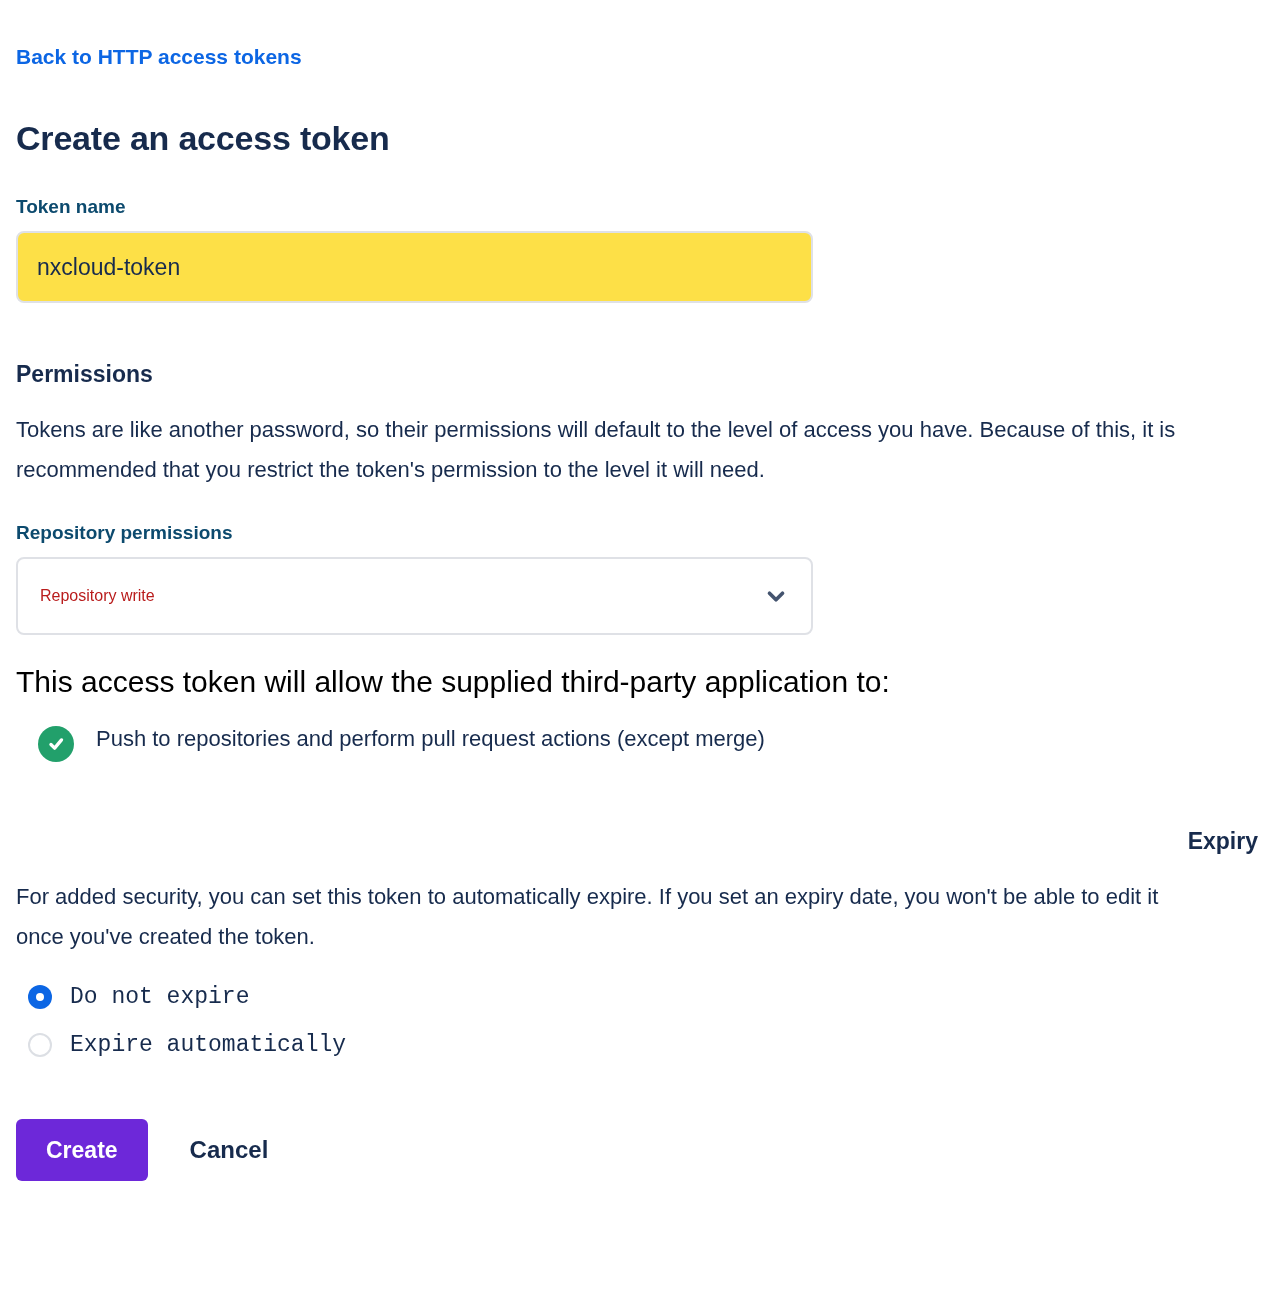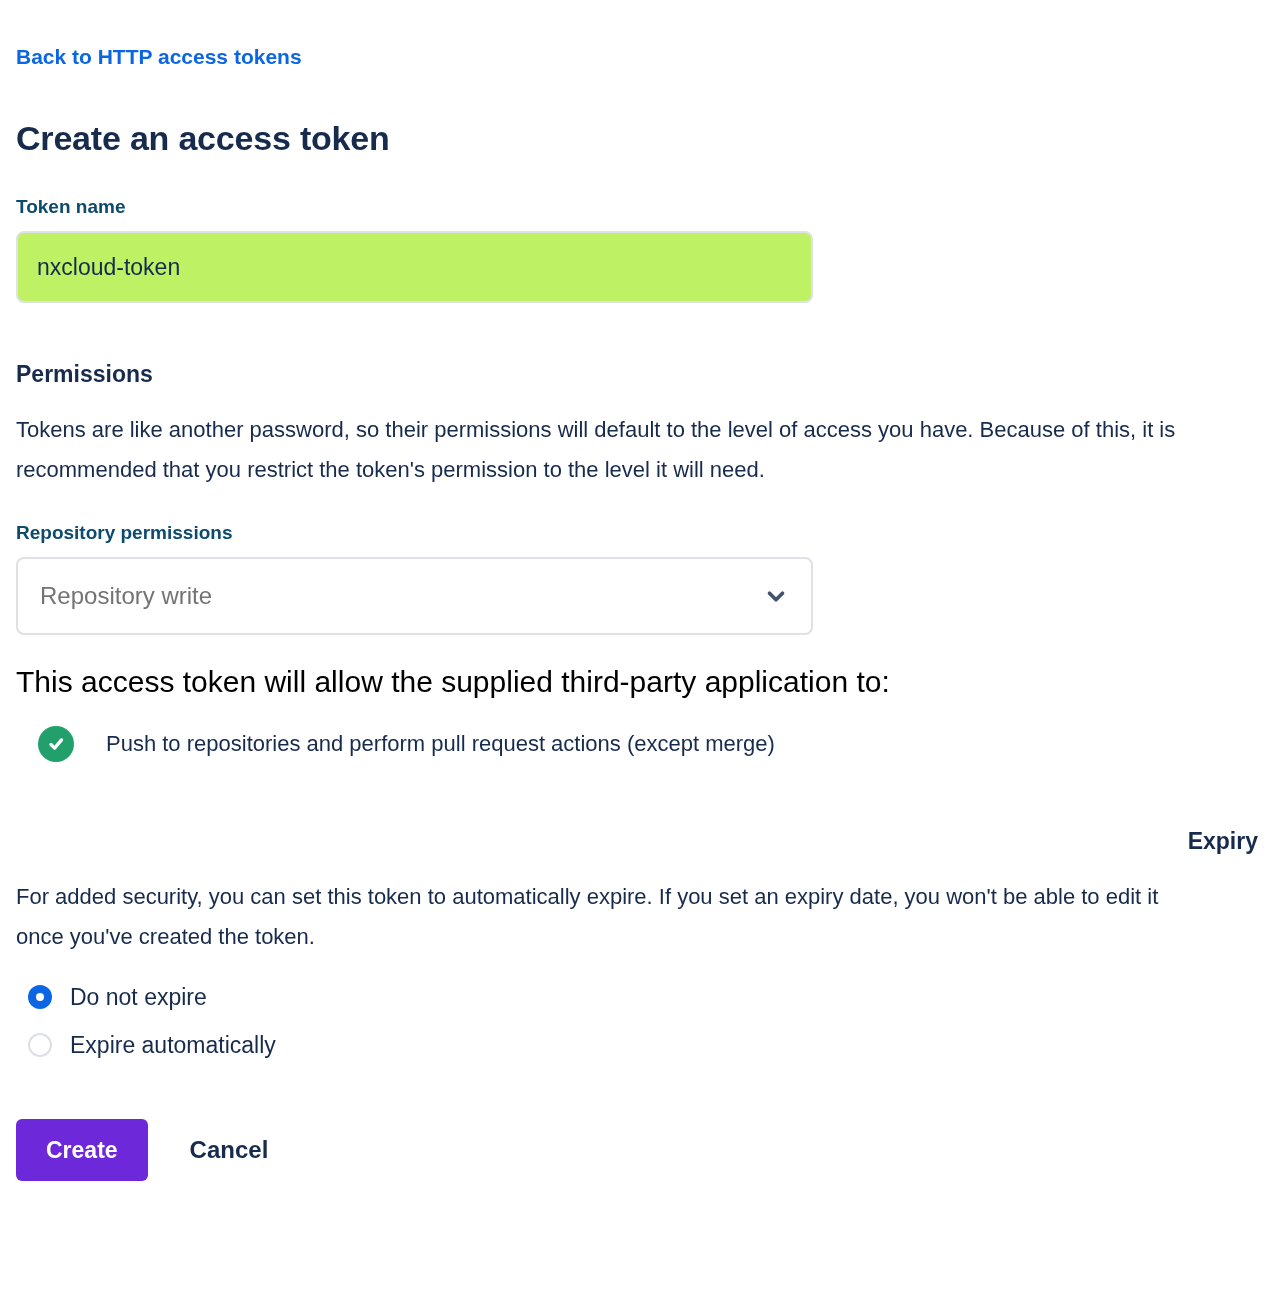--- a/index.html
+++ b/index.html
@@ -41,21 +41,21 @@
   input.text-input {
     margin-top: 13px;
     width: 797px;
     height: 72px;
     border: 2px solid #DFE1E6;
     border-radius: 8px;
     padding: 0 19px;
     font-family: "Liberation Sans", sans-serif;
     font-size: 23px;
     color: #172B4D;
-    background: #bef264;
+    background: #fde047;
     outline: none;
   }
 
   h2.section-heading {
     font-size: 23px;
     font-weight: 700;
     color: #172B4D;
   }
   h2.permissions-heading { margin-top: 58px; }
   h2.expiry-heading { margin-top: 66px; text-align: right; }
@@ -77,36 +77,36 @@
     border: 2px solid #DFE1E6;
     border-radius: 8px;
     background: #ffffff;
     display: flex;
     align-items: center;
     justify-content: space-between;
     padding: 0 22px;
     cursor: pointer;
   }
   .select-box .select-value {
-    font-size: 24px;
-    color: #737373;
+    font-size: 16px;
+    color: #b91c1c;
   }
   .select-box .chevron { width: 26px; height: 26px; display: flex; }
 
   .allow-intro {
     margin-top: 30px;
     font-size: 30px;
     color: #000000;
   }
 
   .capability-list { margin-top: 27px; list-style: none; }
   .capability-item {
     display: flex;
-    align-items: center;
-    gap: 32px;
+    align-items: flex-start;
+    gap: 22px;
     margin-left: 22px;
     margin-bottom: 26px;
   }
   .check-circle {
     width: 36px;
     height: 36px;
     min-width: 36px;
     border-radius: 50%;
     background: #22A06B;
     display: flex;
@@ -138,21 +138,21 @@
     position: absolute;
     left: 8px; top: 8px;
     width: 8px; height: 8px;
     border-radius: 50%;
     background: #ffffff;
   }
   .radio-circle.unchecked {
     background: #ffffff;
     border: 2.5px solid #DCDFE4;
   }
-  .radio-label { font-size: 23px; color: #172B4D; }
+  .radio-label { font-size: 23px; color: #172B4D; font-family: Liberation Mono, monospace; }
 
   .actions-row {
     margin-top: 62px;
     display: flex;
     align-items: center;
     gap: 42px;
   }
   .create-button {
     background: #6d28d9;
     color: #ffffff;

